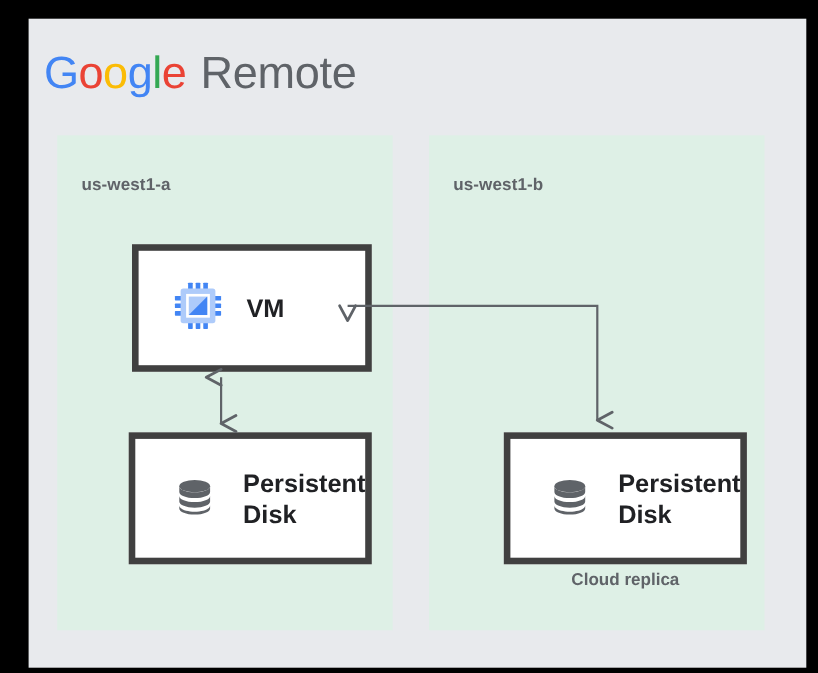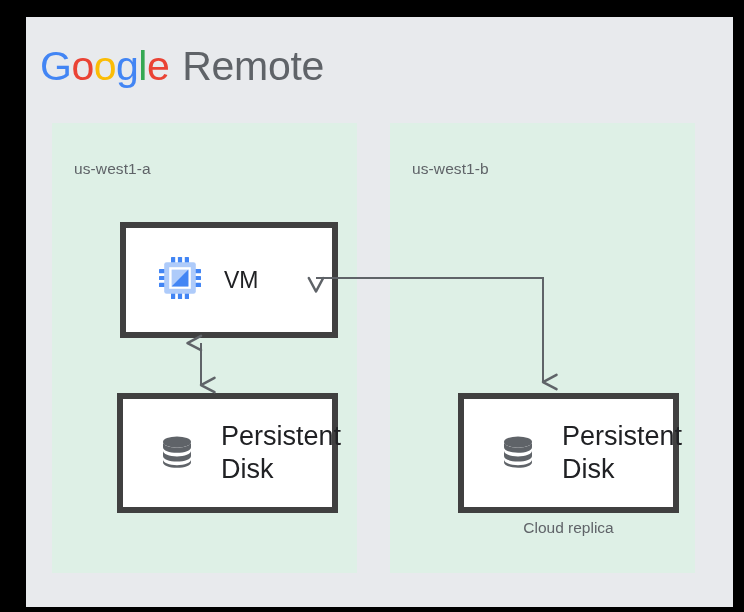--- a/index.html
+++ b/index.html
@@ -57,20 +57,21 @@
     line-height: 1;
     margin-left: 13px;
     white-space: nowrap;
   }
 
   
   .zone {
     position: absolute;
     background: #DEF0E6;
     box-sizing: border-box;
+    font-weight: bold;
   }
   #zone-a { left: 26px;  top: 106px; width: 305px; height: 450px; }
   #zone-b { left: 364px; top: 106px; width: 305px; height: 450px; }
 
   .zone-label {
     position: absolute;
     left: 22px;
     top: 37px;
     font-size: 15.5px;
     color: #5F6368;
@@ -86,21 +87,21 @@
     box-sizing: border-box;
     display: flex;
     align-items: center;
     padding-left: 32px;
   }
   #vm-box        { left: 68px;  top: 99px;  width: 218px; height: 116px; }
   #pd-left-box   { left: 65px;  top: 270px; width: 221px; height: 120px; }
   #pd-right-box  { left: 68px;  top: 270px; width: 221px; height: 120px; }
 
   .node-label {
-    font-size: 27px;
+    font-size: 23px;
     color: #202124;
     line-height: 1.22;
     margin-left: 22px;
     white-space: pre-line;
   }
   #vm-box .node-label { font-size: 23px; }
 
   
   .icon { flex: 0 0 auto; display: block; }
 

